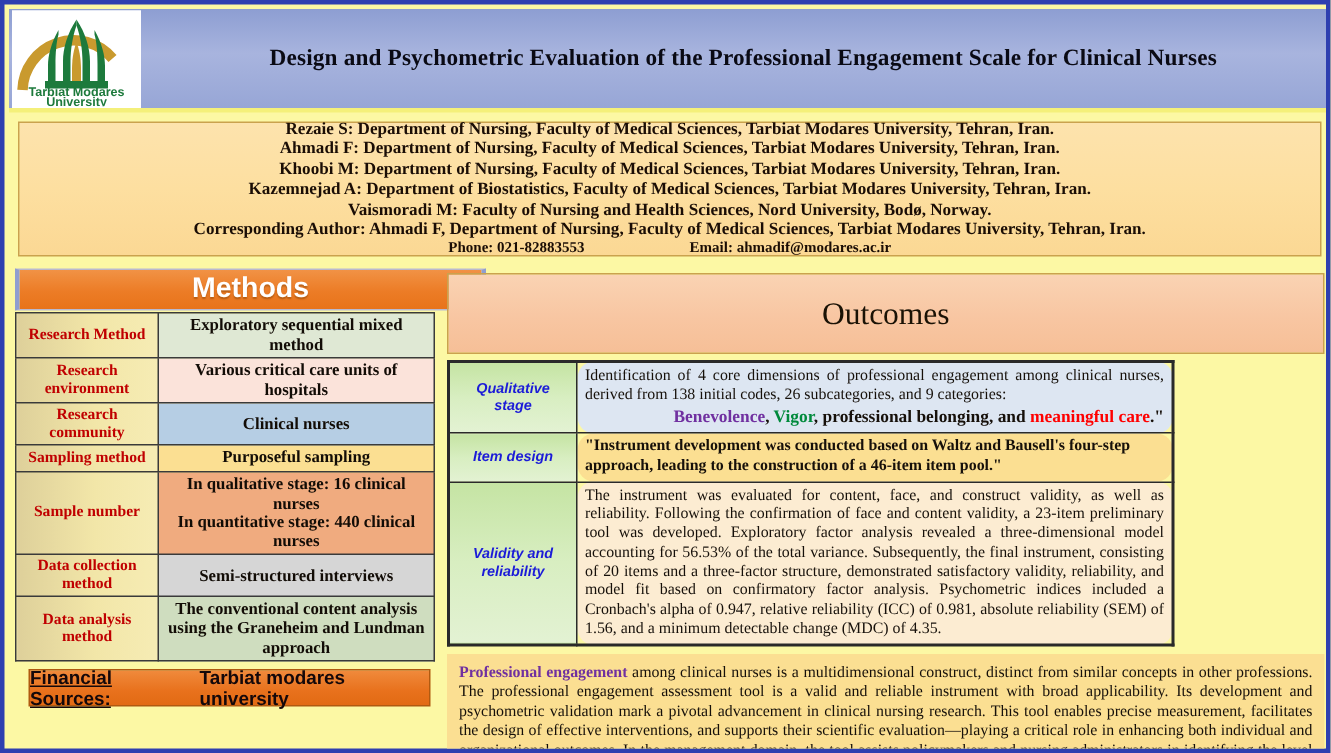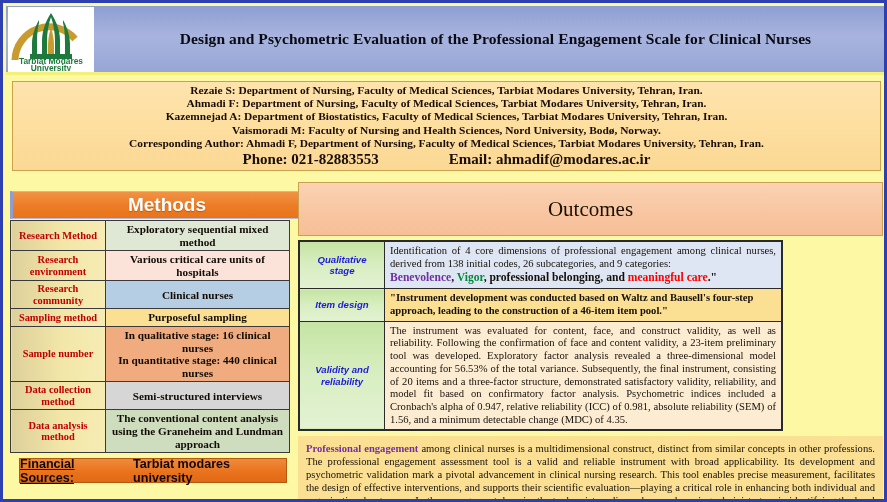--- a/index.html
+++ b/index.html
@@ -84,30 +84,30 @@
     color: #1a0d05;
     line-height: 1.18;
     text-align: center;
     white-space: nowrap;
   }
   .contact-line {
     display: flex;
     gap: 70px;
     font-family: "Liberation Serif", serif;
     font-weight: bold;
-    font-size: 15px;
+    font-size: 10px;
     color: #1a0d05;
     line-height: 1.18;
   }
 
   
   .col-left {
     position: absolute;
     left: 7px;
-    top: 188px;
+    top: 176px;
     width: 314px;
   }
   .col-right {
     position: absolute;
     left: 295px;
     top: 179px;
     width: 585px;
   }
 
   
@@ -216,26 +216,27 @@
     font-size: 9.6px;
     text-align: center;
     line-height: 1.2;
   }
   td.o-body {
     font-family: "Liberation Serif", serif;
     font-size: 10.6px;
     color: #16100a;
     line-height: 1.2;
     text-align: justify;
+    border-radius: 11px;
   }
   .body-blue   { background: #dde6f2; }
   .body-yellow { background: #fbdf92; }
   .body-cream  { background: #fcecd2; }
 
-  .center-line { text-align: left; font-weight: bold; font-size: 11.6px; margin-top: 1px; }
+  .center-line { text-align: right; font-weight: bold; font-size: 11.6px; margin-top: 1px; }
   .w-purple { color: #7030a0; }
   .w-green  { color: #008a3c; }
   .w-red    { color: #ff0000; }
   .bold-body { font-weight: bold; font-size: 11px; }
 
   .conclusion {
     margin-top: 5px;
     width: 585px;
     box-sizing: border-box;
     background: #fbdf92;
@@ -270,20 +271,21 @@
         <text x="42" y="56" font-family="Liberation Sans, sans-serif" font-size="8.4" font-weight="bold" fill="#1d7a3c" text-anchor="middle">Tarbiat Modares</text>
         <text x="42" y="62.5" font-family="Liberation Sans, sans-serif" font-size="8.4" font-weight="bold" fill="#1d7a3c" text-anchor="middle">University</text>
       </svg>
     </div>
     <div class="poster-title">Design and Psychometric Evaluation of the Professional Engagement Scale for Clinical Nurses</div>
   </div>
 
   <div class="authors-box">
     <div class="author-line">Rezaie S: Department of Nursing, Faculty of Medical Sciences, Tarbiat Modares University, Tehran, Iran.</div>
     <div class="author-line">Ahmadi F: Department of Nursing, Faculty of Medical Sciences, Tarbiat Modares University, Tehran, Iran.</div>
+    <div class="author-line">Khoobi M: Department of Nursing, Faculty of Medical Sciences, Tarbiat Modares University, Tehran, Iran.</div>
     <div class="author-line">Kazemnejad A: Department of Biostatistics, Faculty of Medical Sciences, Tarbiat Modares University, Tehran, Iran.</div>
     <div class="author-line">Vaismoradi M: Faculty of Nursing and Health Sciences, Nord University, Bodø, Norway.</div>
     <div class="author-line">Corresponding Author: Ahmadi F, Department of Nursing, Faculty of Medical Sciences, Tarbiat Modares University, Tehran, Iran.</div>
     <div class="contact-line">
       <span>Phone: 021-82883553</span>
       <span>Email: ahmadif@modares.ac.ir</span>
     </div>
   </div>
 
   <div class="col-left">

